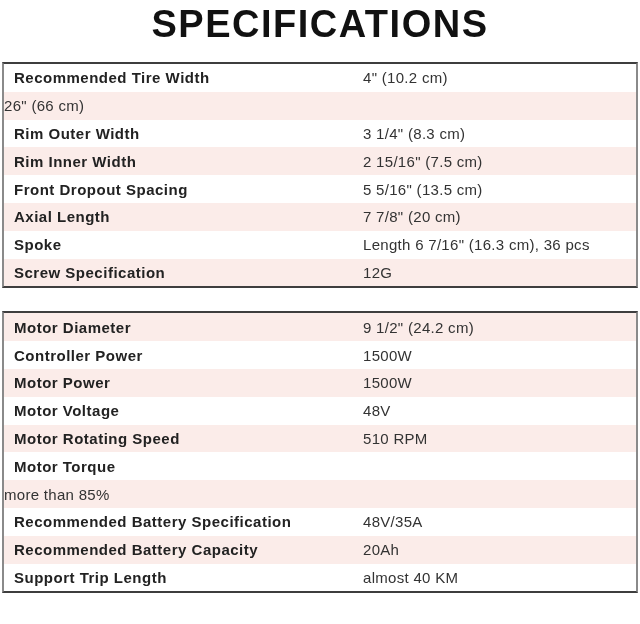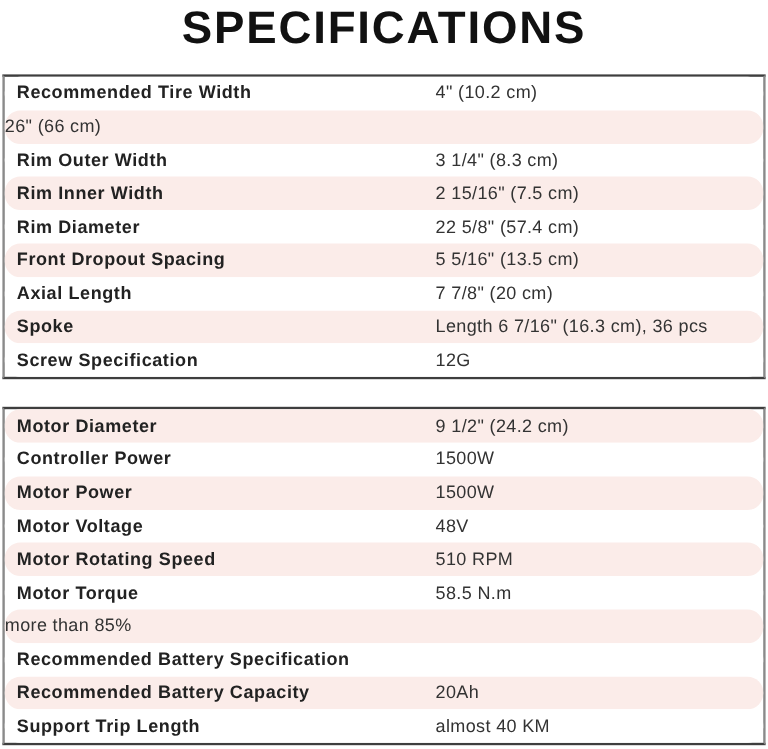--- a/index.html
+++ b/index.html
@@ -36,21 +36,20 @@
     border-bottom-color: var(--border-dark, #3e3e3e);
     background: #ffffff;
   }
   .table-a { margin-top: 14px; }
   .table-b { margin-top: 23px; }
   .spec-row {
     display: flex;
     align-items: center;
     height: 27.8px;
     background: #ffffff;
-    border-radius: 13px;
   }
   
   .table-a .spec-row:nth-child(even),
   .table-b .spec-row:nth-child(odd) {
     background: var(--row-alt, #fbece9);
   }
   .cell {
     font-size: 15px;
     white-space: nowrap;
     overflow: hidden;
@@ -87,24 +86,20 @@
     </div>
     <div class="spec-row">
       <div class="cell label">Rim Outer Width</div>
       <div class="cell value">3 1/4" (8.3 cm)</div>
     </div>
     <div class="spec-row">
       <div class="cell label">Rim Inner Width</div>
       <div class="cell value">2 15/16" (7.5 cm)</div>
     </div>
     <div class="spec-row">
-      <div class="cell label">Rim Diameter</div>
-      <div class="cell value">22 5/8" (57.4 cm)</div>
-    </div>
-    <div class="spec-row">
       <div class="cell label">Front Dropout Spacing</div>
       <div class="cell value">5 5/16" (13.5 cm)</div>
     </div>
     <div class="spec-row">
       <div class="cell label">Axial Length</div>
       <div class="cell value">7 7/8" (20 cm)</div>
     </div>
     <div class="spec-row">
       <div class="cell label">Spoke</div>
       <div class="cell value">Length 6 7/16" (16.3 cm), 36 pcs</div>
@@ -131,27 +126,27 @@
     <div class="spec-row">
       <div class="cell label">Motor Voltage</div>
       <div class="cell value">48V</div>
     </div>
     <div class="spec-row">
       <div class="cell label">Motor Rotating Speed</div>
       <div class="cell value">510 RPM</div>
     </div>
     <div class="spec-row">
       <div class="cell label">Motor Torque</div>
-      <div class="cell value">58.5 N.m</div>
     </div>
     <div class="spec-row">
       <div class="cell value">more than 85%</div>
     </div>
     <div class="spec-row">
       <div class="cell label">Recommended Battery Specification</div>
+      <div class="cell value">48V/35A</div>
     </div>
     <div class="spec-row">
       <div class="cell label">Recommended Battery Capacity</div>
       <div class="cell value">20Ah</div>
     </div>
     <div class="spec-row">
       <div class="cell label">Support Trip Length</div>
       <div class="cell value">almost 40 KM</div>
     </div>
   </section>

